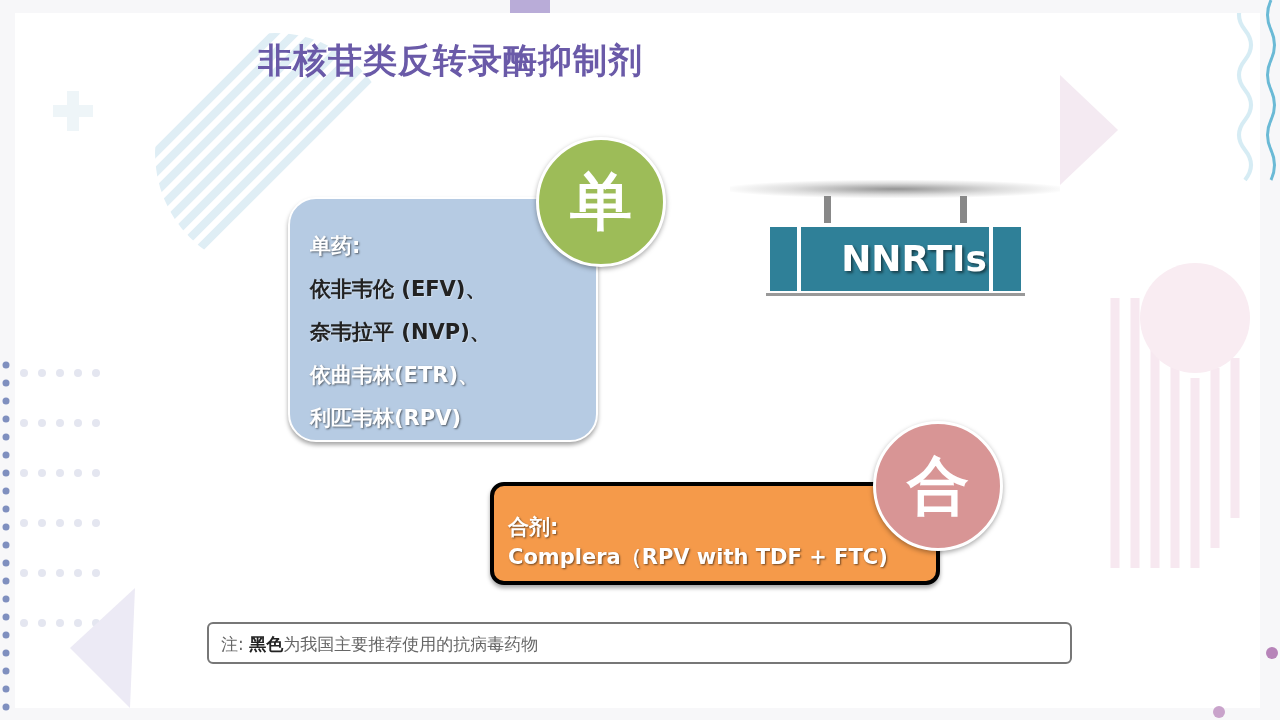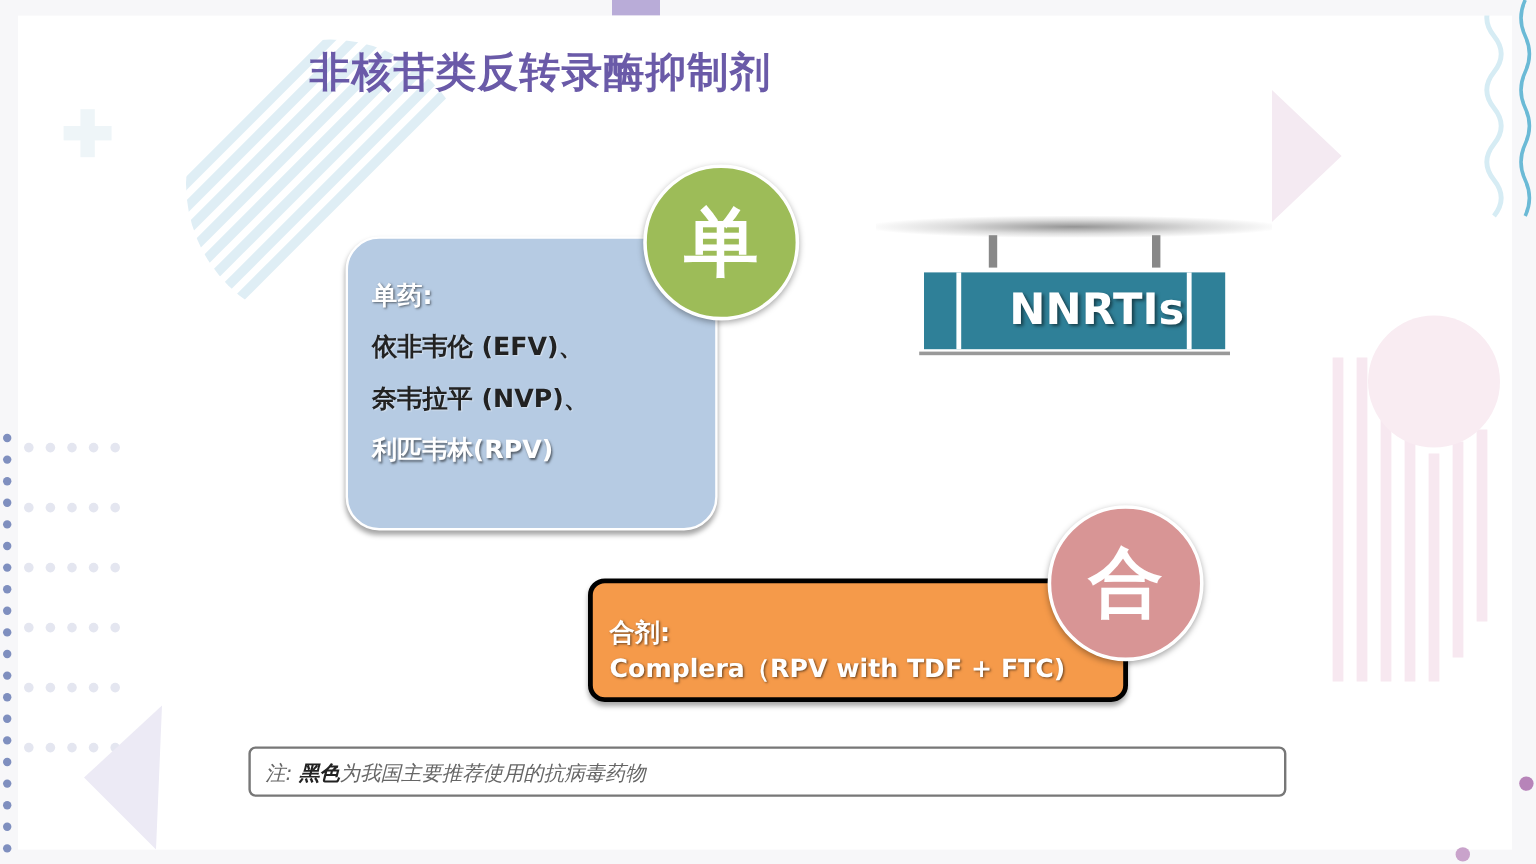--- a/index.html
+++ b/index.html
@@ -16,21 +16,21 @@
   .circle-combo{left:873px;top:421px;width:124px;height:124px;background:#d89595;font-size:62px;}
   .box-combo{position:absolute;left:490px;top:482px;width:450px;height:103px;background:#f59a4a;border-radius:14px;box-shadow:0 3px 4px rgba(0,0,0,.35);border:4px solid #000000;box-sizing:border-box;}
   .box-combo .lines{position:absolute;left:14px;top:26px;font-size:21px;font-weight:bold;line-height:30px;color:#fff;text-shadow:1px 1px 2px rgba(0,0,0,.55);}
   .sign-shadow{position:absolute;left:730px;top:180px;width:330px;height:18px;background:radial-gradient(ellipse at center,rgba(60,60,60,.55) 0%,rgba(120,120,120,.25) 45%,rgba(255,255,255,0) 75%);}
   .post{position:absolute;top:196px;width:7px;height:27px;background:#888;}
   .sign{position:absolute;left:770px;top:227px;width:251px;height:64px;background:#2f8098;}
   .sign .gap{position:absolute;top:0;width:4px;height:64px;background:#fff;}
   .sign .label{position:absolute;left:0;right:0;top:0;height:64px;line-height:64px;text-align:center;font-size:36px;font-weight:bold;color:#fff;text-shadow:2px 2px 3px rgba(0,0,0,.5);padding-left:37px;}
   .sign-base{position:absolute;left:766px;top:293px;width:259px;height:3px;background:#999;}
   .note{position:absolute;left:207px;top:622px;width:865px;height:42px;border:2px solid #777;border-radius:6px;box-sizing:border-box;background:rgba(255,255,255,.9);}
-  .note .text{position:absolute;left:12px;top:9px;font-size:17px;color:#666;font-style:italic;}
+  .note .text{position:absolute;left:12px;top:9px;font-size:17px;color:#666;}
   .note .em{color:#222;font-weight:bold;}
 </style>
 </head>
 <body>
 
 <div class="deco" style="left:510px;top:0;width:40px;height:13px;background:#b9acd8;"></div>
 <div class="slide">
 
   <svg class="deco" style="left:100px;top:0;" width="260" height="260">
     <defs>
@@ -136,20 +136,21 @@
   <path d="M9,0 q-7,15 0,30 q7,15 0,30 q-7,15 0,30 q7,15 0,30 q-7,15 0,30 q7,15 0,30" stroke="#6bbad6" stroke-width="3" fill="none"></path>
 </svg>
 <div class="deco" style="left:1266px;top:647px;width:12px;height:12px;border-radius:50%;background:#b784b9;"></div>
 <div class="deco" style="left:1213px;top:706px;width:12px;height:12px;border-radius:50%;background:#c9a3cb;"></div>
 
 <div class="box-single">
   <div class="lines">
     <div class="line-white">单药:</div>
     <div class="line-dark">依非韦伦 (EFV)、</div>
     <div class="line-dark">奈韦拉平 (NVP)、</div>
+    <div class="line-white">依曲韦林(ETR)、</div>
     <div class="line-white">利匹韦林(RPV)</div>
   </div>
 </div>
 <div class="circle circle-single">单</div>
 
 <div class="sign-shadow"></div>
 <div class="post" style="left:824px;"></div>
 <div class="post" style="left:960px;"></div>
 <div class="sign">
   <div class="gap" style="left:27px;"></div>

